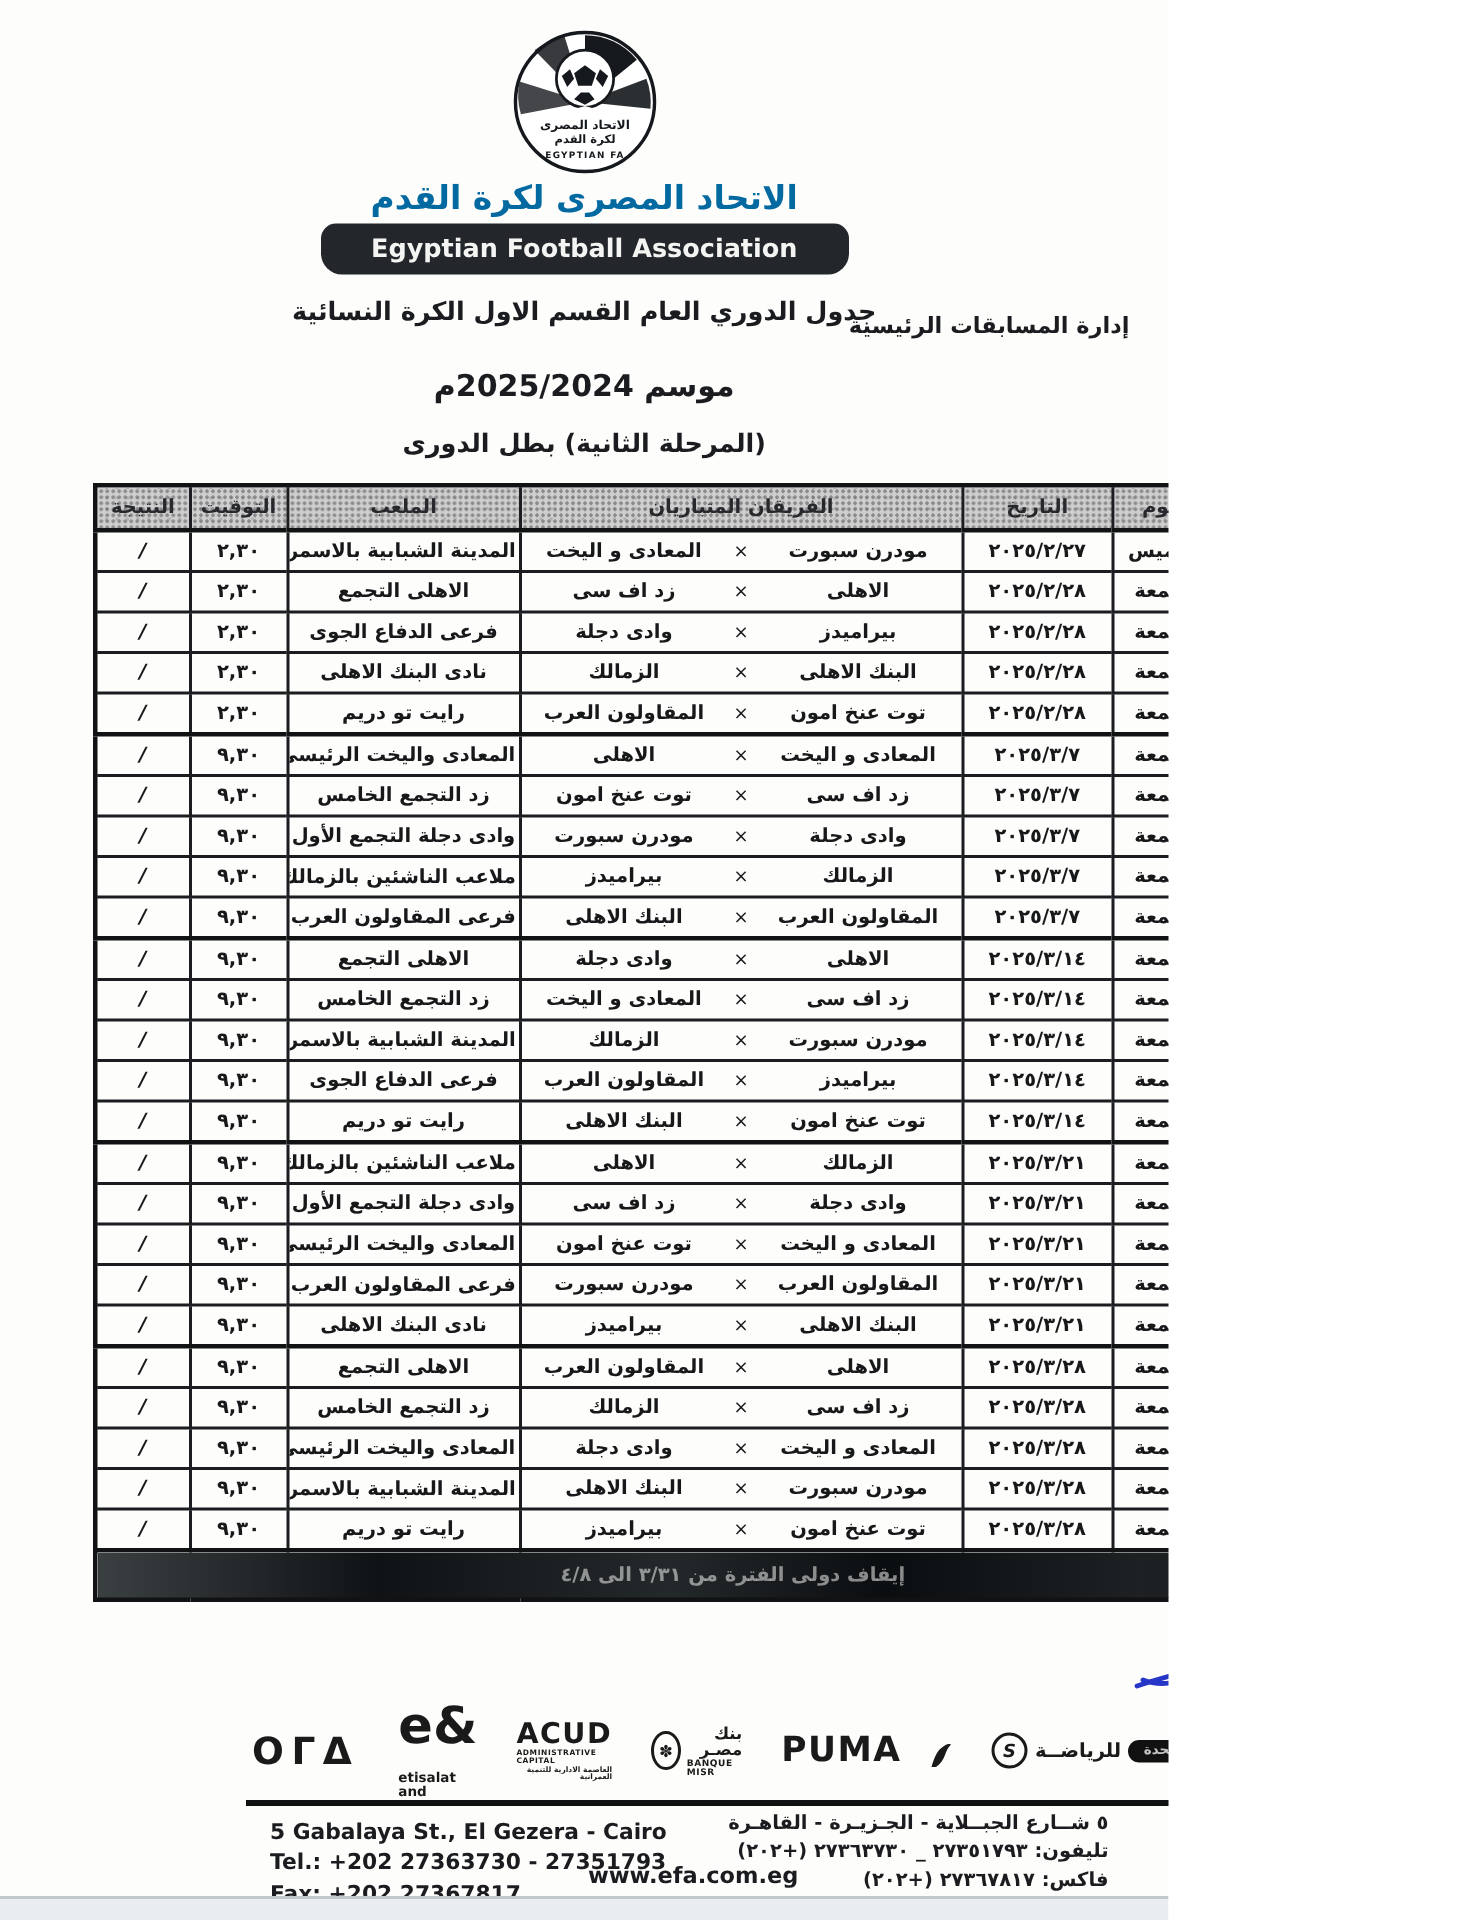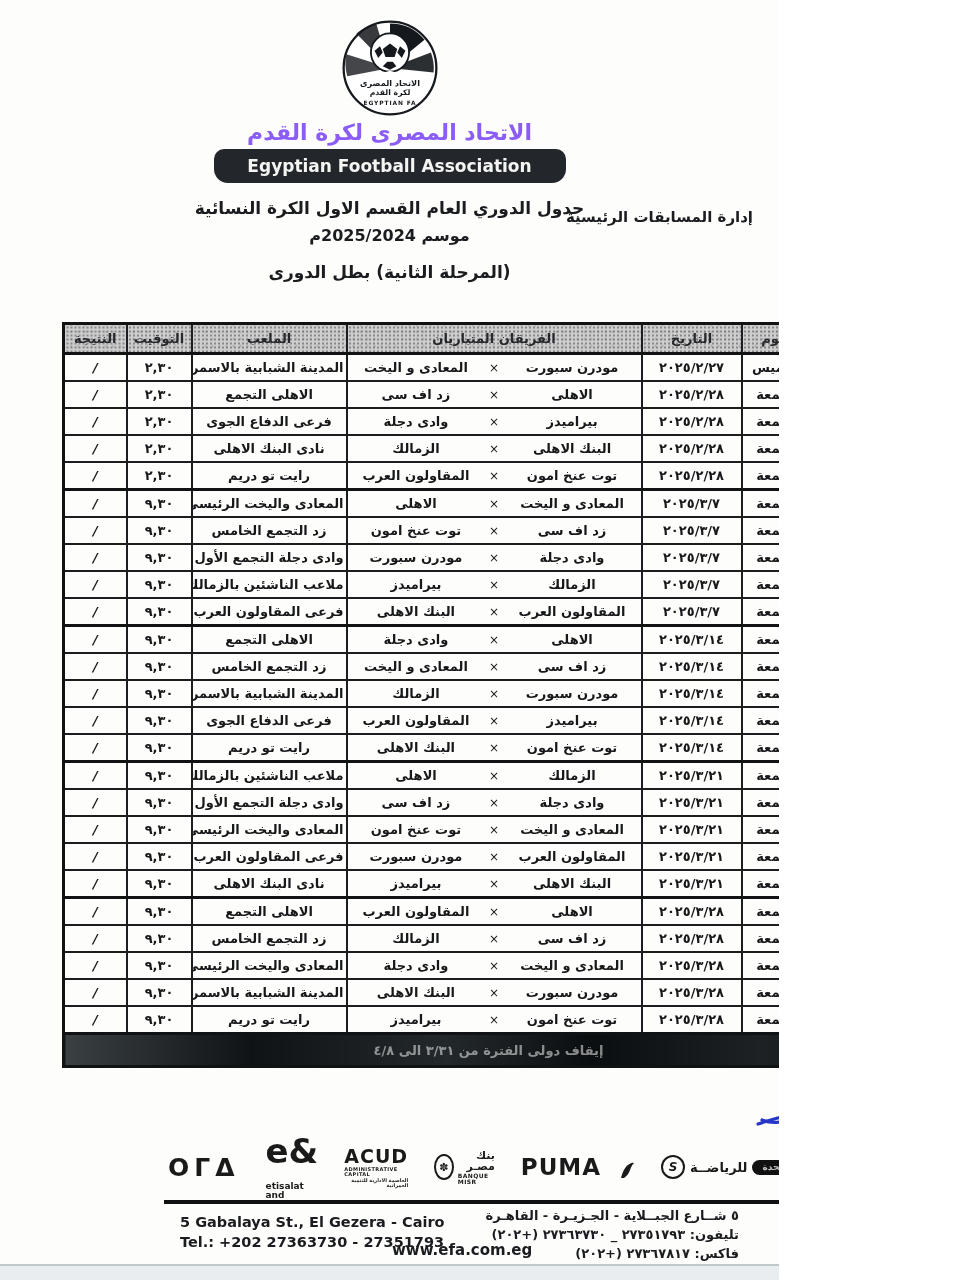--- a/index.html
+++ b/index.html
@@ -1,27 +1,27 @@
 <!DOCTYPE html>
 <html lang="ar"><head>
 <meta charset="utf-8">
 <title>EFA Schedule Scan</title>
 <style>
   html,body{margin:0;padding:0;background:#ffffff;}
   .page{position:relative;width:779px;height:1280px;background:#fdfdfb;overflow:hidden;
         font-family:"DejaVu Sans",sans-serif;color:#1a1c1f;}
   
   .logo-wrap{position:absolute;top:18px;left:0;width:100%;display:flex;flex-direction:column;align-items:center;}
-  .org-name-ar{font-size:22px;font-weight:bold;margin-top:2px;color:#8b5cf6;}
+  .org-name-ar{font-size:22px;font-weight:bold;margin-top:2px;color:#0369a1;}
   .org-banner{margin-top:4px;width:352px;height:34px;background:#23262b;border-radius:10px 10px 14px 14px;
               display:flex;align-items:center;justify-content:center;color:#f4f4f2;font-size:17px;font-weight:bold;}
   .dept{position:absolute;top:208px;right:26px;font-size:15px;font-weight:bold;direction:rtl;}
   .titles{position:absolute;top:198px;left:0;width:100%;text-align:center;direction:rtl;}
   .title-main{font-size:17px;font-weight:bold;}
-  .title-season{font-size:16px;font-weight:bold;margin-top:8px;}
+  .title-season{font-size:20px;font-weight:bold;margin-top:27px;}
   .title-stage{font-size:17px;font-weight:bold;margin-top:17px;}
   
   .schedule{position:absolute;top:322px;left:62px;width:850px;}
   table.sched{width:850px;height:746px;border-collapse:collapse;table-layout:fixed;direction:rtl;
               border:3px solid #101214;}
   table.sched th,table.sched td{border:2px solid #1b1d20;padding:0 2px;text-align:center;vertical-align:middle;
               font-weight:bold;font-size:13px;color:#17181a;overflow:hidden;white-space:nowrap;}
   table.sched thead th{height:27px;font-size:13px;color:#26282c;background-color:#cecece;
       background-image:radial-gradient(rgba(80,80,80,.55) 1px,transparent 1.3px),
                        radial-gradient(rgba(150,150,150,.5) 1px,transparent 1.2px);
@@ -421,20 +421,21 @@
       <span class="s-mark">S</span>
       <span class="ar" dir="rtl">للرياضــة</span>
       <span class="black-box" dir="rtl">المتحدة</span>
     </div>
   </div>
 
   <div class="footer-rule"></div>
   <div class="footer-en">
     <div>5 Gabalaya St., El Gezera - Cairo</div>
     <div>Tel.: +202 27363730 - 27351793</div>
+    <div>Fax: +202 27367817</div>
   </div>
   <div class="footer-web">www.efa.com.eg</div>
   <div class="footer-ar">
     <div>٥ شــارع الجبــلاية - الجـزيـرة - القاهـرة</div>
     <div>تليفون: ٢٧٣٥١٧٩٣ _ ٢٧٣٦٣٧٣٠ (+٢٠٢)</div>
     <div>فاكس: ٢٧٣٦٧٨١٧ (+٢٠٢)</div>
   </div>
 
   <div class="scan-edge"></div>
 </div>

